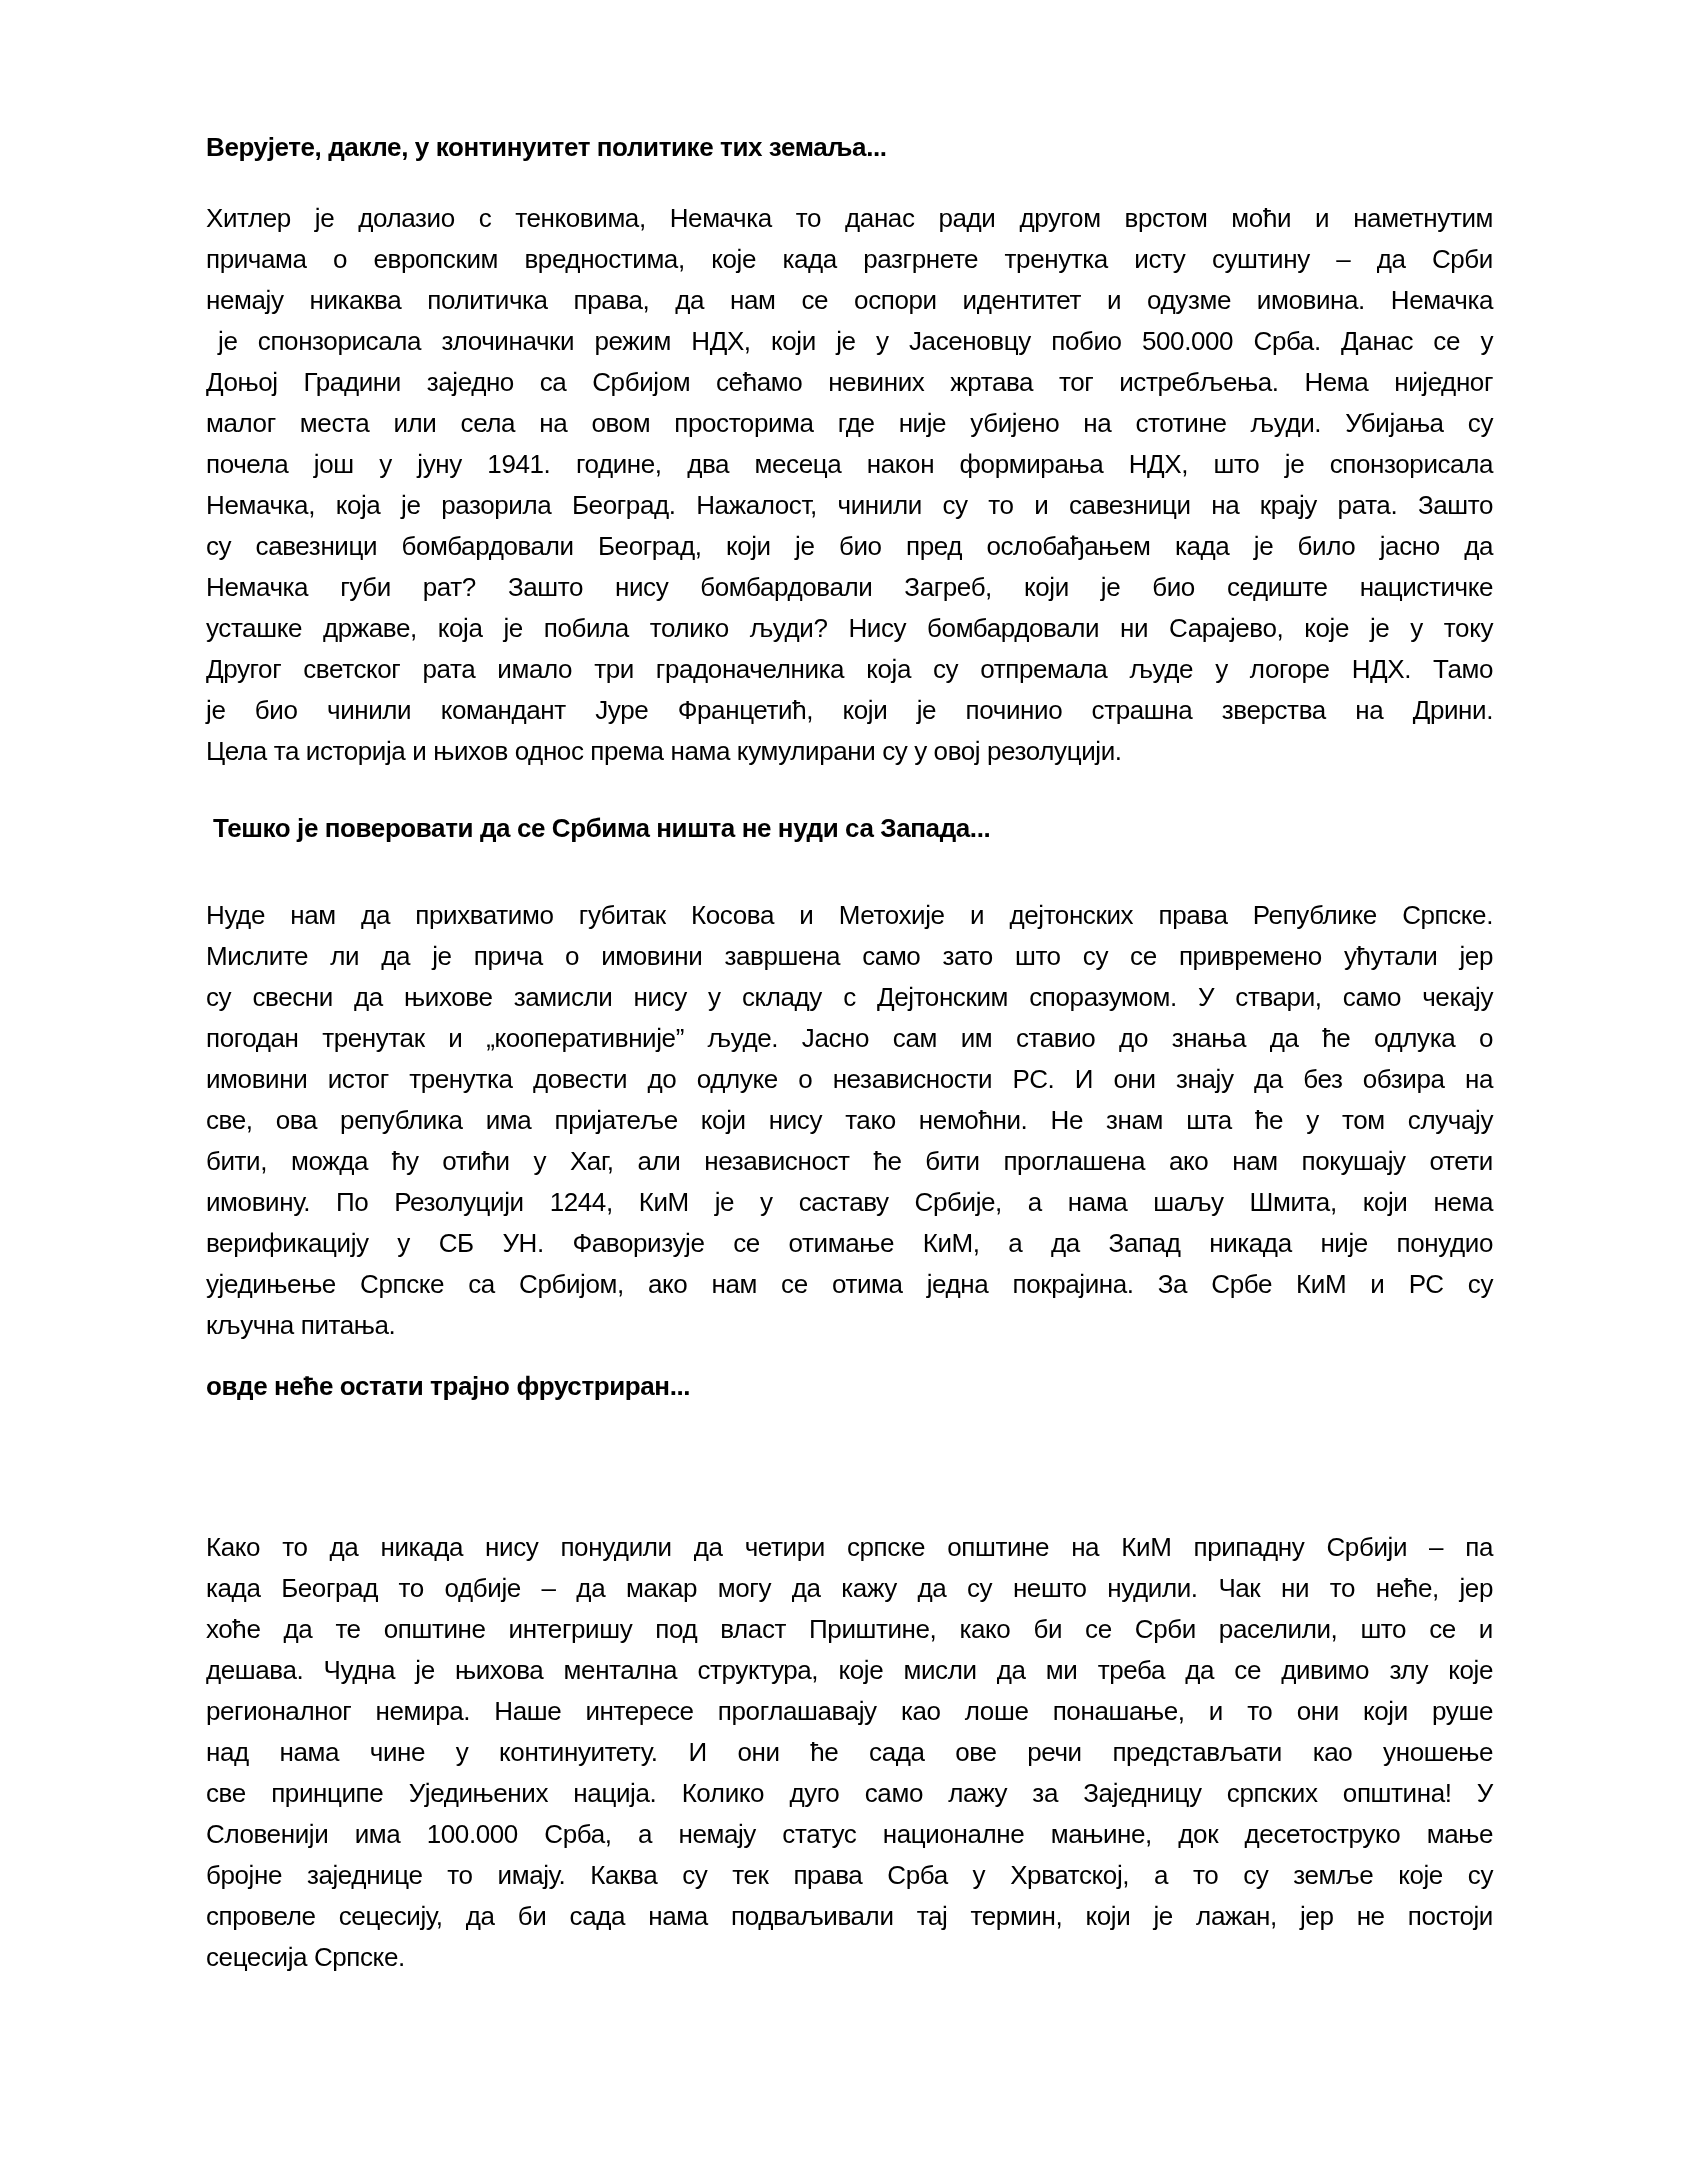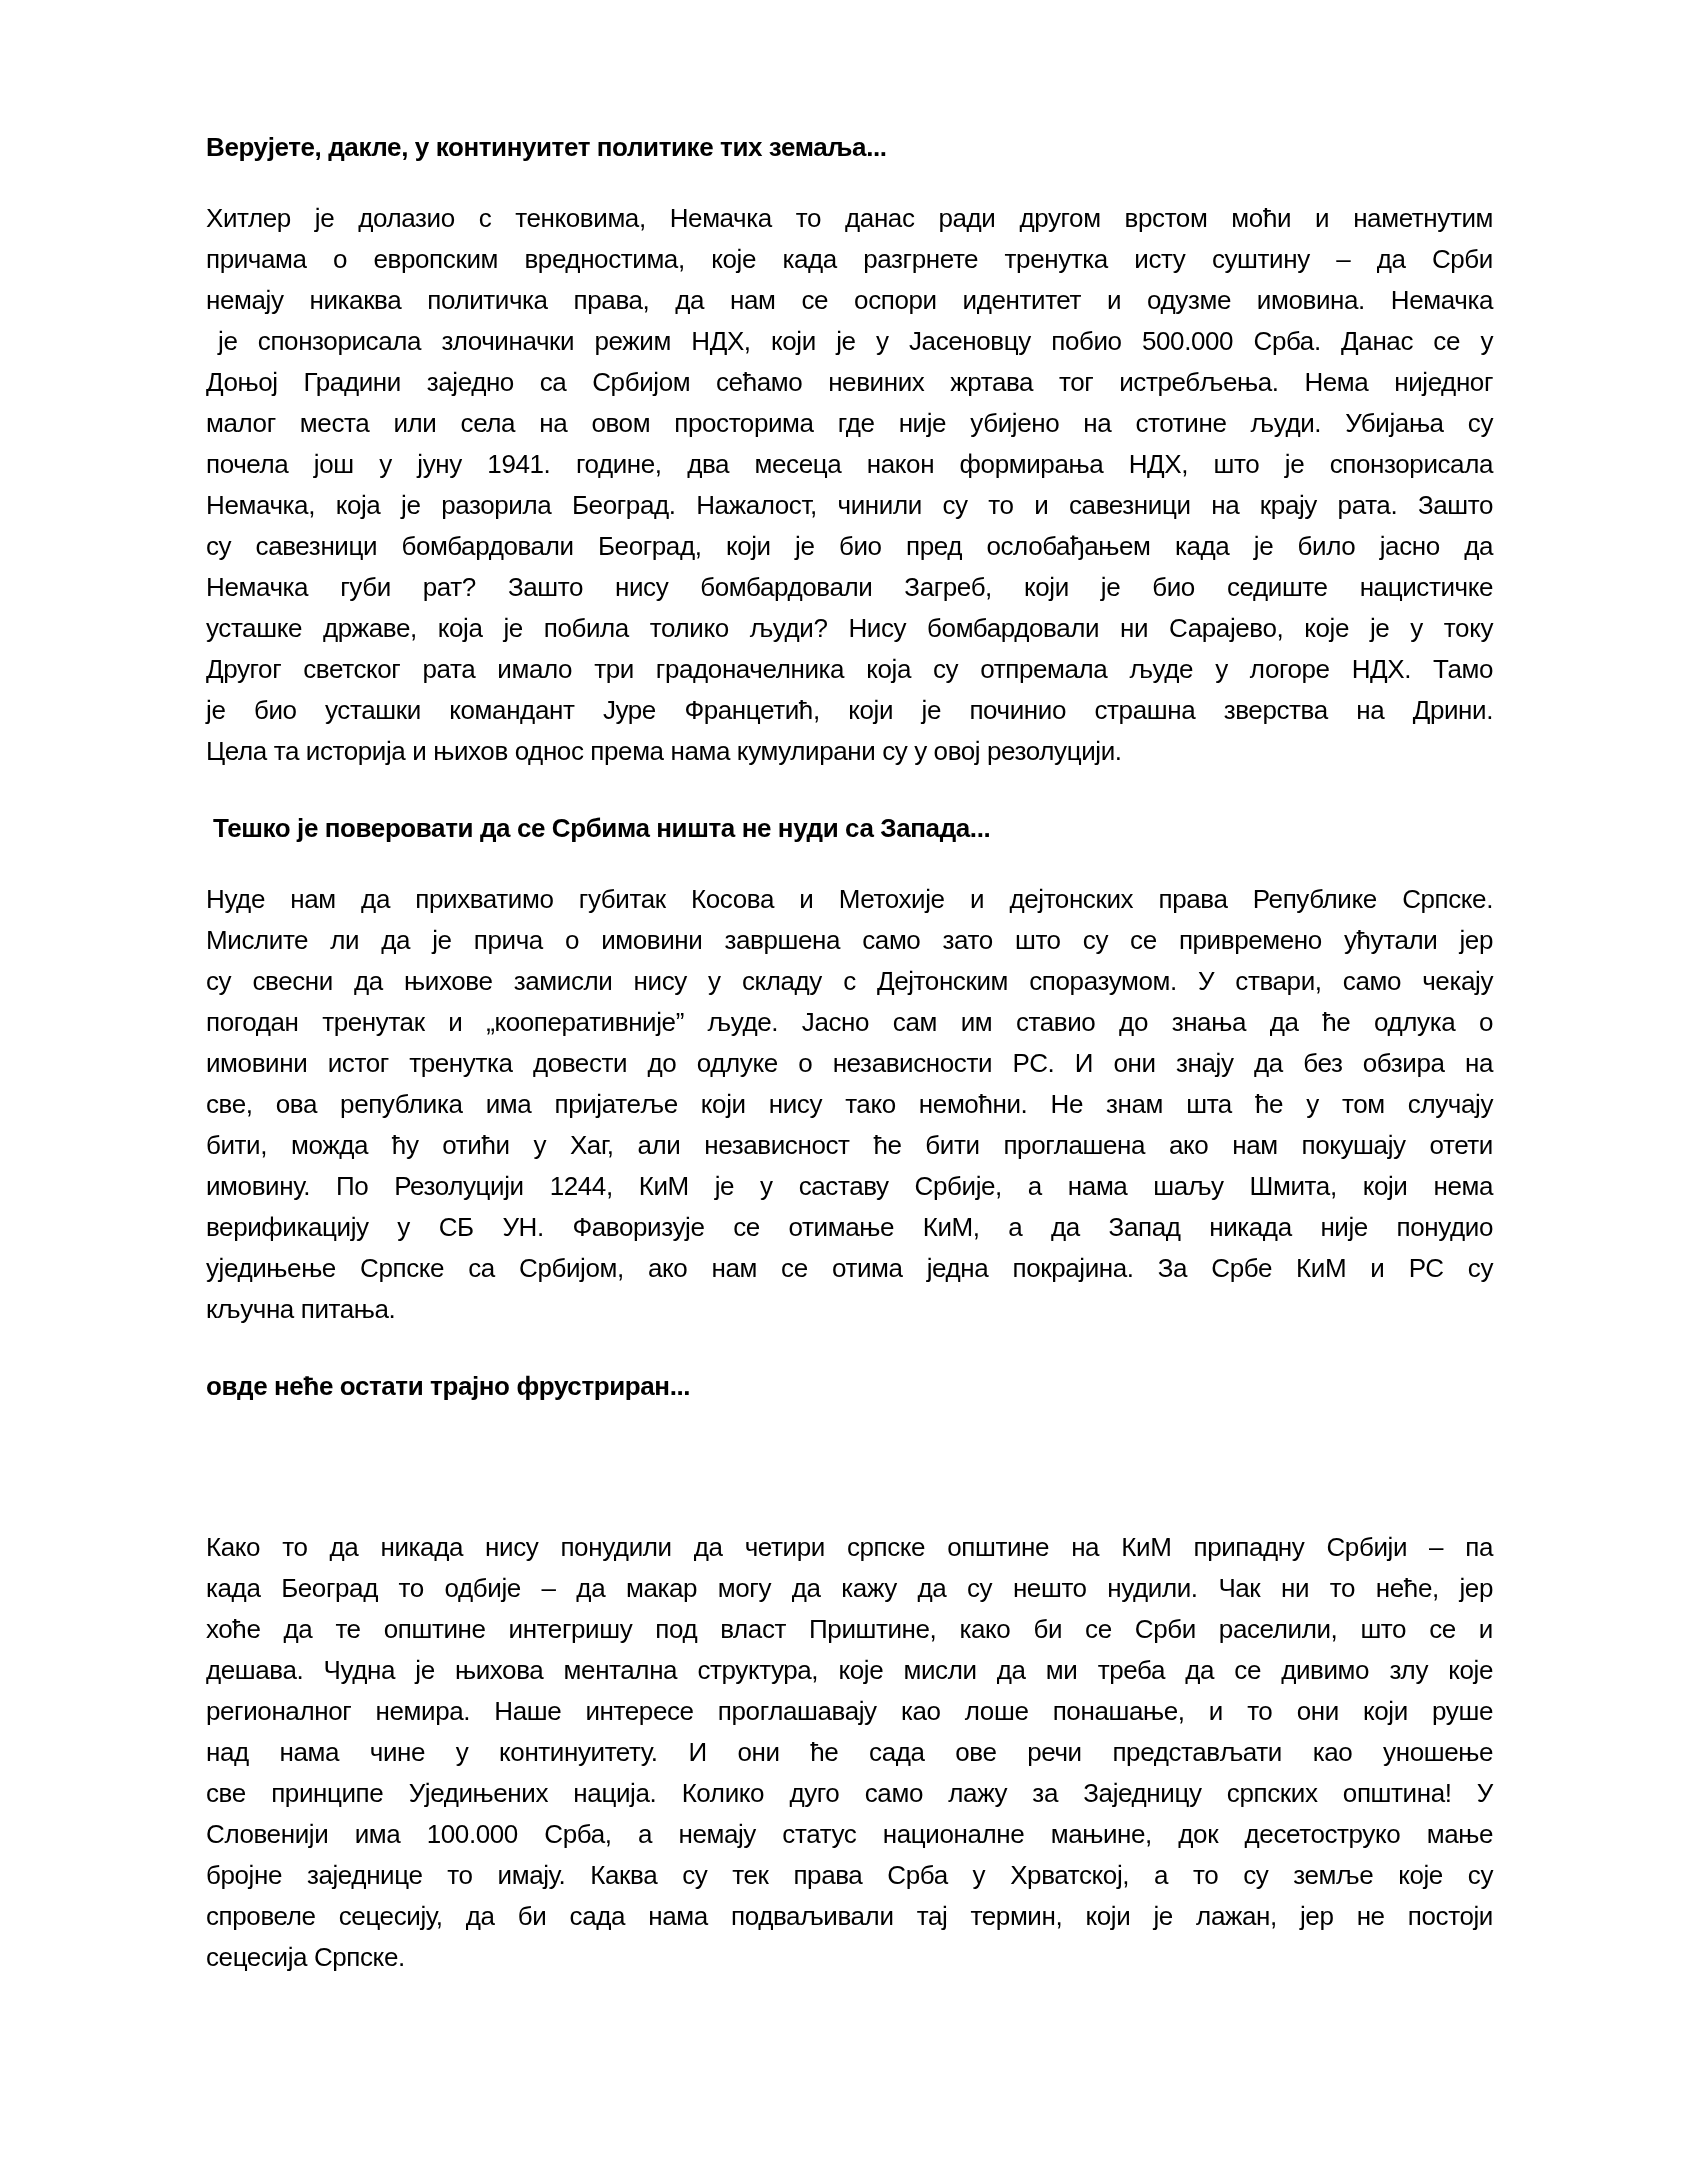--- a/index.html
+++ b/index.html
@@ -34,29 +34,29 @@
     <span class="line" style="overflow: visible;">немају никаква политичка права, да нам се оспори идентитет и одузме имовина. Немачка</span>
     <span class="line" style="overflow: visible; margin-left: 12px;">је спонзорисала злочиначки режим НДХ, који је у Јасеновцу побио 500.000 Срба. Данас се у</span>
     <span class="line" style="overflow: visible;">Доњој Градини заједно са Србијом сећамо невиних жртава тог истребљења. Нема ниједног</span>
     <span class="line" style="overflow: visible;">малог места или села на овом просторима где није убијено на стотине људи. Убијања су</span>
     <span class="line" style="overflow: visible;">почела још у јуну 1941. године, два месеца након формирања НДХ, што је спонзорисала</span>
     <span class="line" style="overflow: visible;">Немачка, која је разорила Београд. Нажалост, чинили су то и савезници на крају рата. Зашто</span>
     <span class="line" style="overflow: visible;">су савезници бомбардовали Београд, који је био пред ослобађањем када је било јасно да</span>
     <span class="line" style="overflow: visible;">Немачка губи рат? Зашто нису бомбардовали Загреб, који је био седиште нацистичке</span>
     <span class="line" style="overflow: visible;">усташке државе, која је побила толико људи? Нису бомбардовали ни Сарајево, које је у току</span>
     <span class="line" style="overflow: visible;">Другог светског рата имало три градоначелника која су отпремала људе у логоре НДХ. Тамо</span>
-    <span class="line" style="overflow: visible;">је био усташки командант Јуре Францетић, који је починио страшна зверства на Дрини.</span>
+    <span class="line" style="overflow: visible;">је био чинили командант Јуре Францетић, који је починио страшна зверства на Дрини.</span>
     <span class="line last" style="overflow: visible;">Цела та историја и њихов однос према нама кумулирани су у овој резолуцији.</span>
   </div>
 
   <div class="block heading indent" id="h2">
     <span class="line last" style="overflow: visible;">Тешко је поверовати да се Србима ништа не нуди са Запада...</span>
   </div>
   <div class="block" id="p2">
-    <span class="line" style="overflow: visible;">Нуде нам да прихватимо губитак Косова и Метохије и дејтонских права Републике Српске.</span>
+    <span class="line" style="overflow: visible; margin-top: 16px;">Нуде нам да прихватимо губитак Косова и Метохије и дејтонских права Републике Српске.</span>
     <span class="line" style="overflow: visible;">Мислите ли да је прича о имовини завршена само зато што су се привремено ућутали јер</span>
     <span class="line" style="overflow: visible;">су свесни да њихове замисли нису у складу с Дејтонским споразумом. У ствари, само чекају</span>
     <span class="line" style="overflow: visible;">погодан тренутак и „кооперативније” људе. Јасно сам им ставио до знања да ће одлука о</span>
     <span class="line" style="overflow: visible;">имовини истог тренутка довести до одлуке о независности РС. И они знају да без обзира на</span>
     <span class="line" style="overflow: visible;">све, ова република има пријатеље који нису тако немоћни. Не знам шта ће у том случају</span>
     <span class="line" style="overflow: visible;">бити, можда ћу отићи у Хаг, али независност ће бити проглашена ако нам покушају отети</span>
     <span class="line" style="overflow: visible;">имовину. По Резолуцији 1244, КиМ је у саставу Србије, а нама шаљу Шмита, који нема</span>
     <span class="line" style="overflow: visible;">верификацију у СБ УН. Фаворизује се отимање КиМ, а да Запад никада није понудио</span>
     <span class="line" style="overflow: visible;">уједињење Српске са Србијом, ако нам се отима једна покрајина. За Србе КиМ и РС су</span>
     <span class="line last" style="overflow: visible;">кључна питања.</span>

